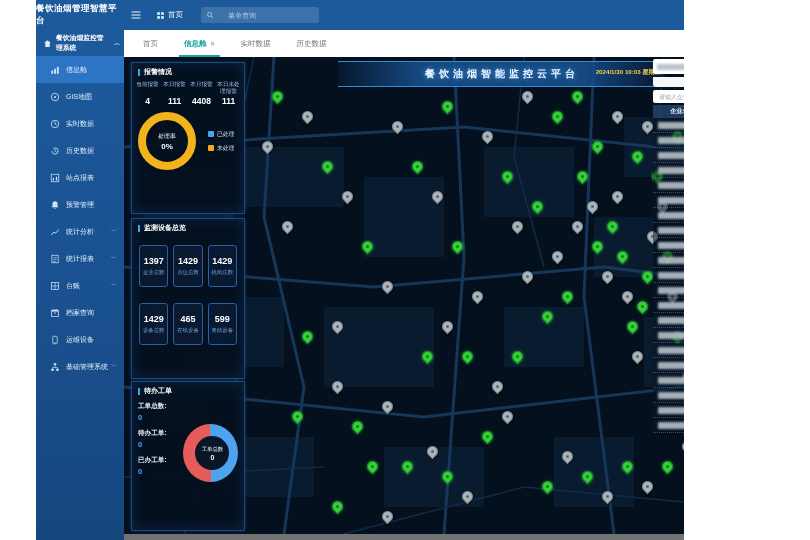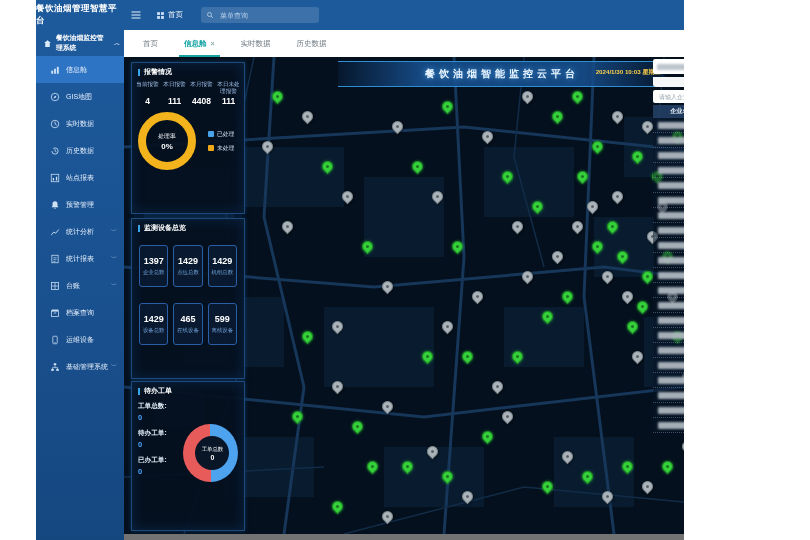--- a/index.html
+++ b/index.html
@@ -5,21 +5,21 @@
   html,body{margin:0;padding:0;background:#fff;font-family:"Liberation Sans",sans-serif;}
   .stage{position:relative;width:648px;height:540px;overflow:hidden;background:#14b8a6;margin-left:36px;}
   
   .topbar{position:absolute;left:0;top:0;width:810px;height:30px;background:#1d5a9c;display:flex;align-items:center;z-index:30;}
   .brand{width:88px;height:30px;display:flex;align-items:center;justify-content:center;color:#fff;font-size:8.5px;font-weight:bold;letter-spacing:.5px;background:#1d5a9c;}
   .tb-ic{width:12px;height:12px;color:#e8f1fa;margin:0 6px;display:inline-block;}
   .ic{display:inline-block;line-height:0;}
   .ic svg{width:100%;height:100%;fill:currentColor;}
   .home-chip{display:flex;align-items:center;color:#fff;font-size:7.5px;gap:3px;margin:0 8px;}
   .home-chip .ic{width:9px;height:9px;color:#cfe2f5;}
-  .search-box{display:flex;align-items:center;background:rgba(255,255,255,.14);border-radius:3px;height:16px;width:108px;margin-left:10px;padding:0 5px;gap:4px;}
+  .search-box{display:flex;align-items:center;background:rgba(255,255,255,.14);border-radius:3px;height:16px;width:108px;margin-left:10px;padding:0 5px;gap:12px;}
   .search-box .ic{width:8px;height:8px;color:#bcd4ec;}
   .search-box input{background:transparent;border:none;outline:none;color:#dce9f7;font-size:7px;width:80px;font-family:inherit;}
   .search-box input::placeholder{color:#b7cfe9;}
   .tb-right{margin-left:auto;display:flex;align-items:center;gap:10px;padding-right:10px;}
   .tb-right .ic{width:11px;height:11px;color:#eef5fc;}
   .avatar{width:16px;height:16px;border-radius:50%;background:radial-gradient(circle at 35% 35%,#bfe3ff 0 30%,#3f8fd6 31% 70%,#1b5e9e 71%);border:1px solid #d7ecff;}
   .tb-right .chev{width:8px;height:8px;color:#cfe2f5;}
   
   .sidebar{position:absolute;left:0;top:30px;width:88px;height:510px;background:linear-gradient(180deg,#1d5a9c 0%,#194f8d 60%,#15477f 100%);z-index:25;}
   .side-group{display:flex;align-items:center;height:26px;color:#fff;font-size:6.8px;font-weight:bold;padding:0 4px 0 7px;gap:4px;}

